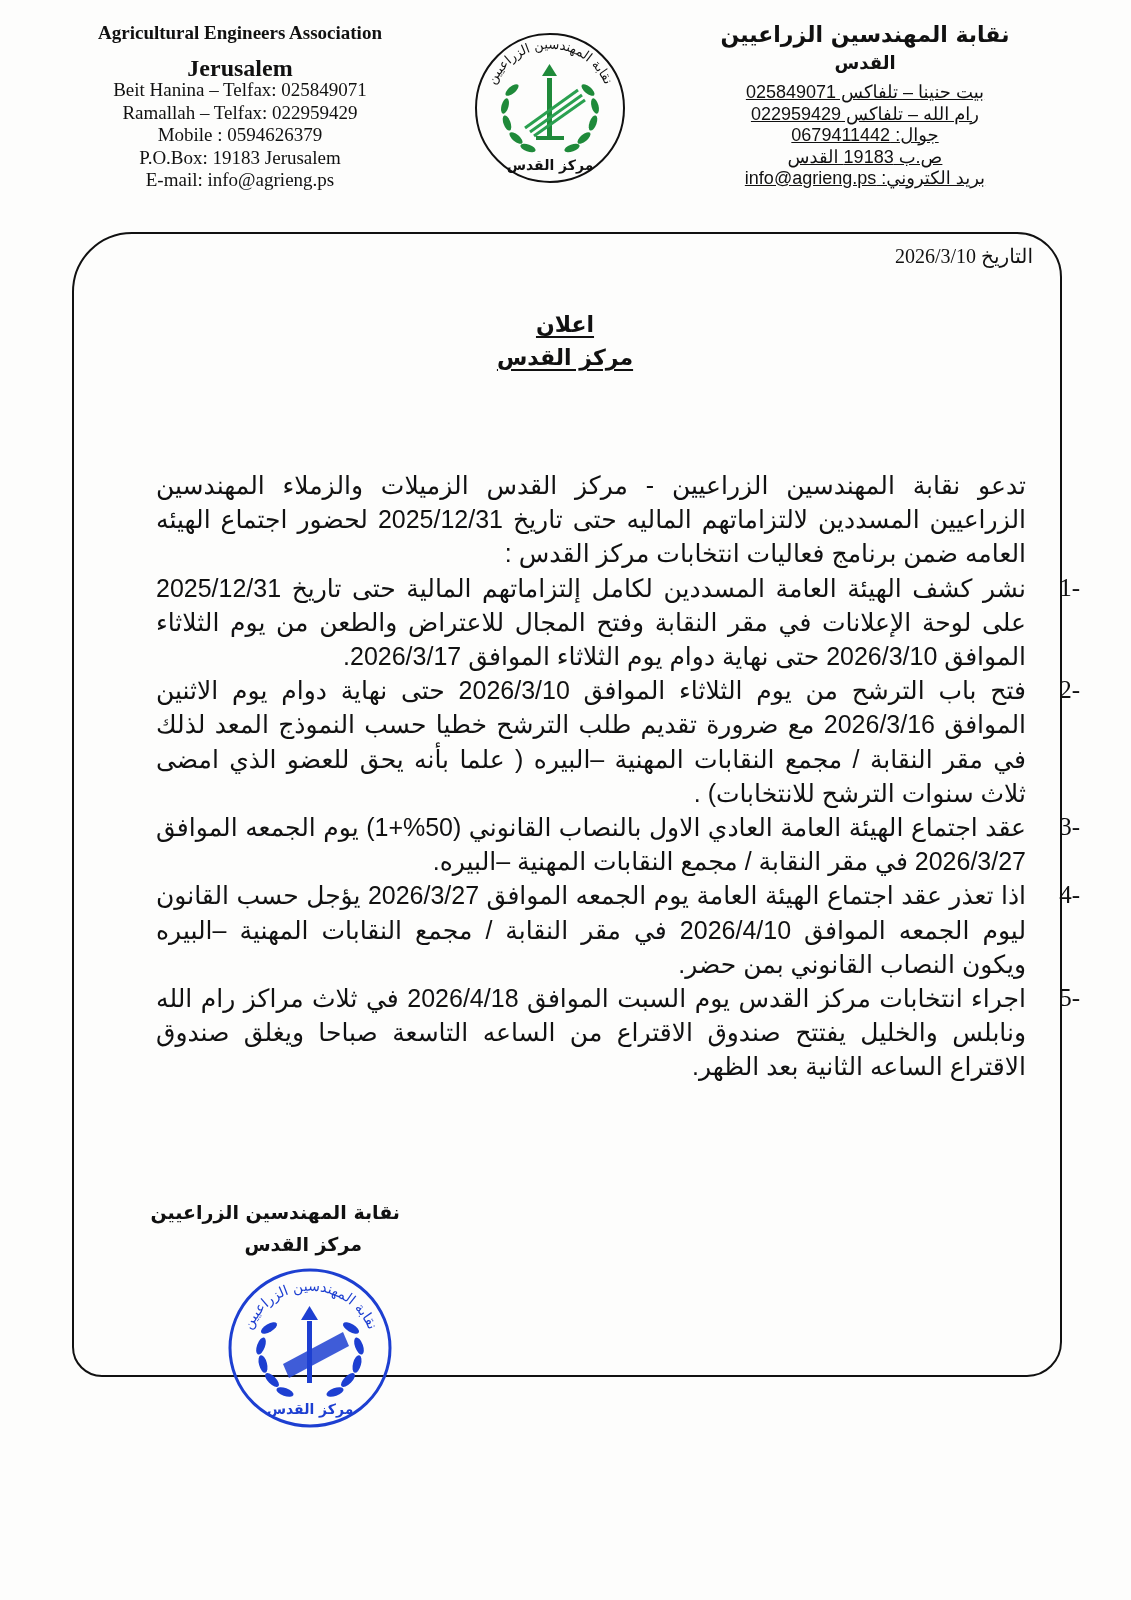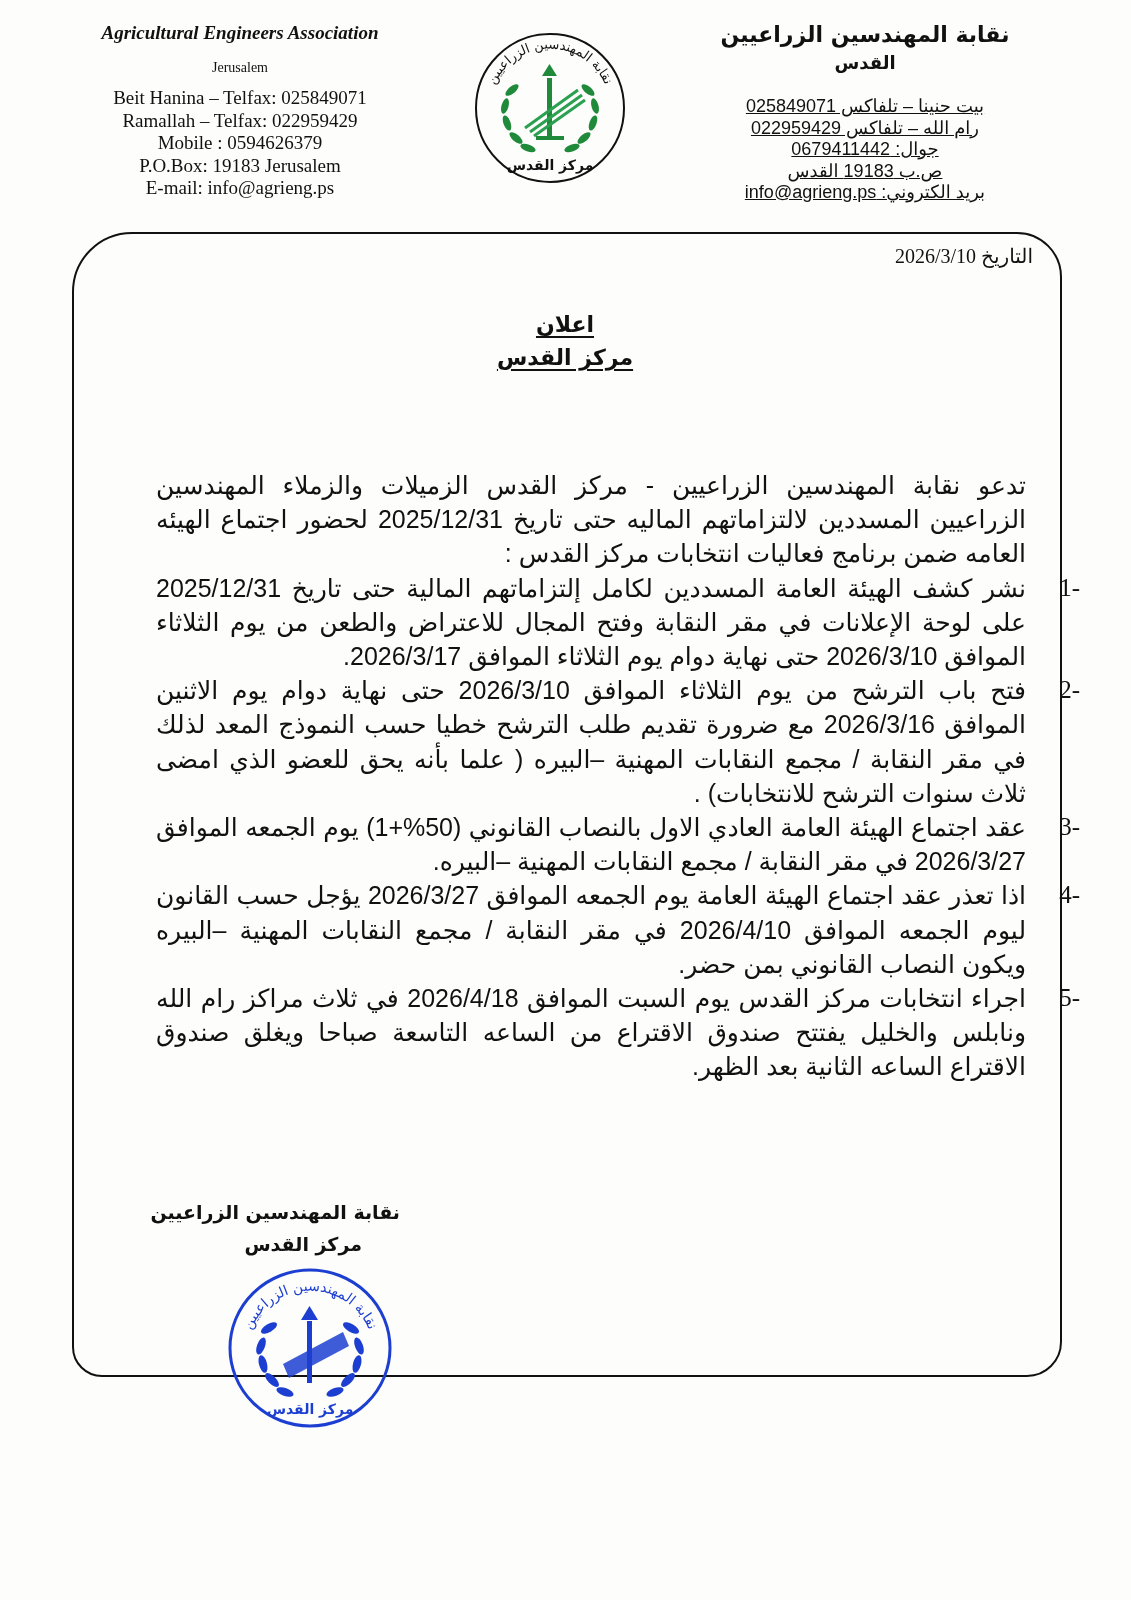--- a/index.html
+++ b/index.html
@@ -4,28 +4,28 @@
 <style>
   html, body { margin: 0; padding: 0; }
   body {
     width: 1131px; height: 1600px; background: #fdfdfc; position: relative; overflow: hidden;
     font-family: "Liberation Serif", serif; color: #111;
   }
   .hdr-en {
     position: absolute; left: 70px; top: 22px; width: 340px; text-align: center;
     font-family: "Liberation Serif", serif; font-size: 19px; line-height: 22.5px;
   }
-  .hdr-en .org { font-weight: bold; font-size: 19px; margin-bottom: 12px; font-style: italic; }
-  .hdr-en .city { font-weight: normal; font-size: 14px; margin-bottom: 8px; }
+  .hdr-en .org { font-weight: bold; font-size: 19px; margin-bottom: 12px; }
+  .hdr-en .city { font-weight: bold; font-size: 24px; }
   .hdr-ar {
     position: absolute; left: 720px; top: 20px; width: 290px; text-align: center; direction: rtl;
     font-family: "DejaVu Sans", sans-serif; font-size: 15px; line-height: 21.5px;
   }
   .hdr-ar .org { font-weight: bold; font-size: 22px; line-height: 30px; }
-  .hdr-ar .city { font-weight: bold; font-size: 18px; line-height: 26px; margin-bottom: 20px; }
+  .hdr-ar .city { font-weight: bold; font-size: 18px; line-height: 26px; margin-bottom: 6px; }
   .hdr-ar .num { font-family: "Liberation Sans", sans-serif; font-size: 18px; text-decoration: underline; }
   .logo-top { position: absolute; left: 470px; top: 28px; width: 160px; height: 160px; }
   .frame {
     position: absolute; left: 72px; top: 232px; width: 990px; height: 1145px;
     border: 2px solid #111; border-radius: 60px 45px 35px 30px; box-sizing: border-box;
   }
   .date {
     position: absolute; right: 98px; top: 244px; direction: rtl;
     font-family: "Liberation Serif", serif; font-size: 20px;
   }

